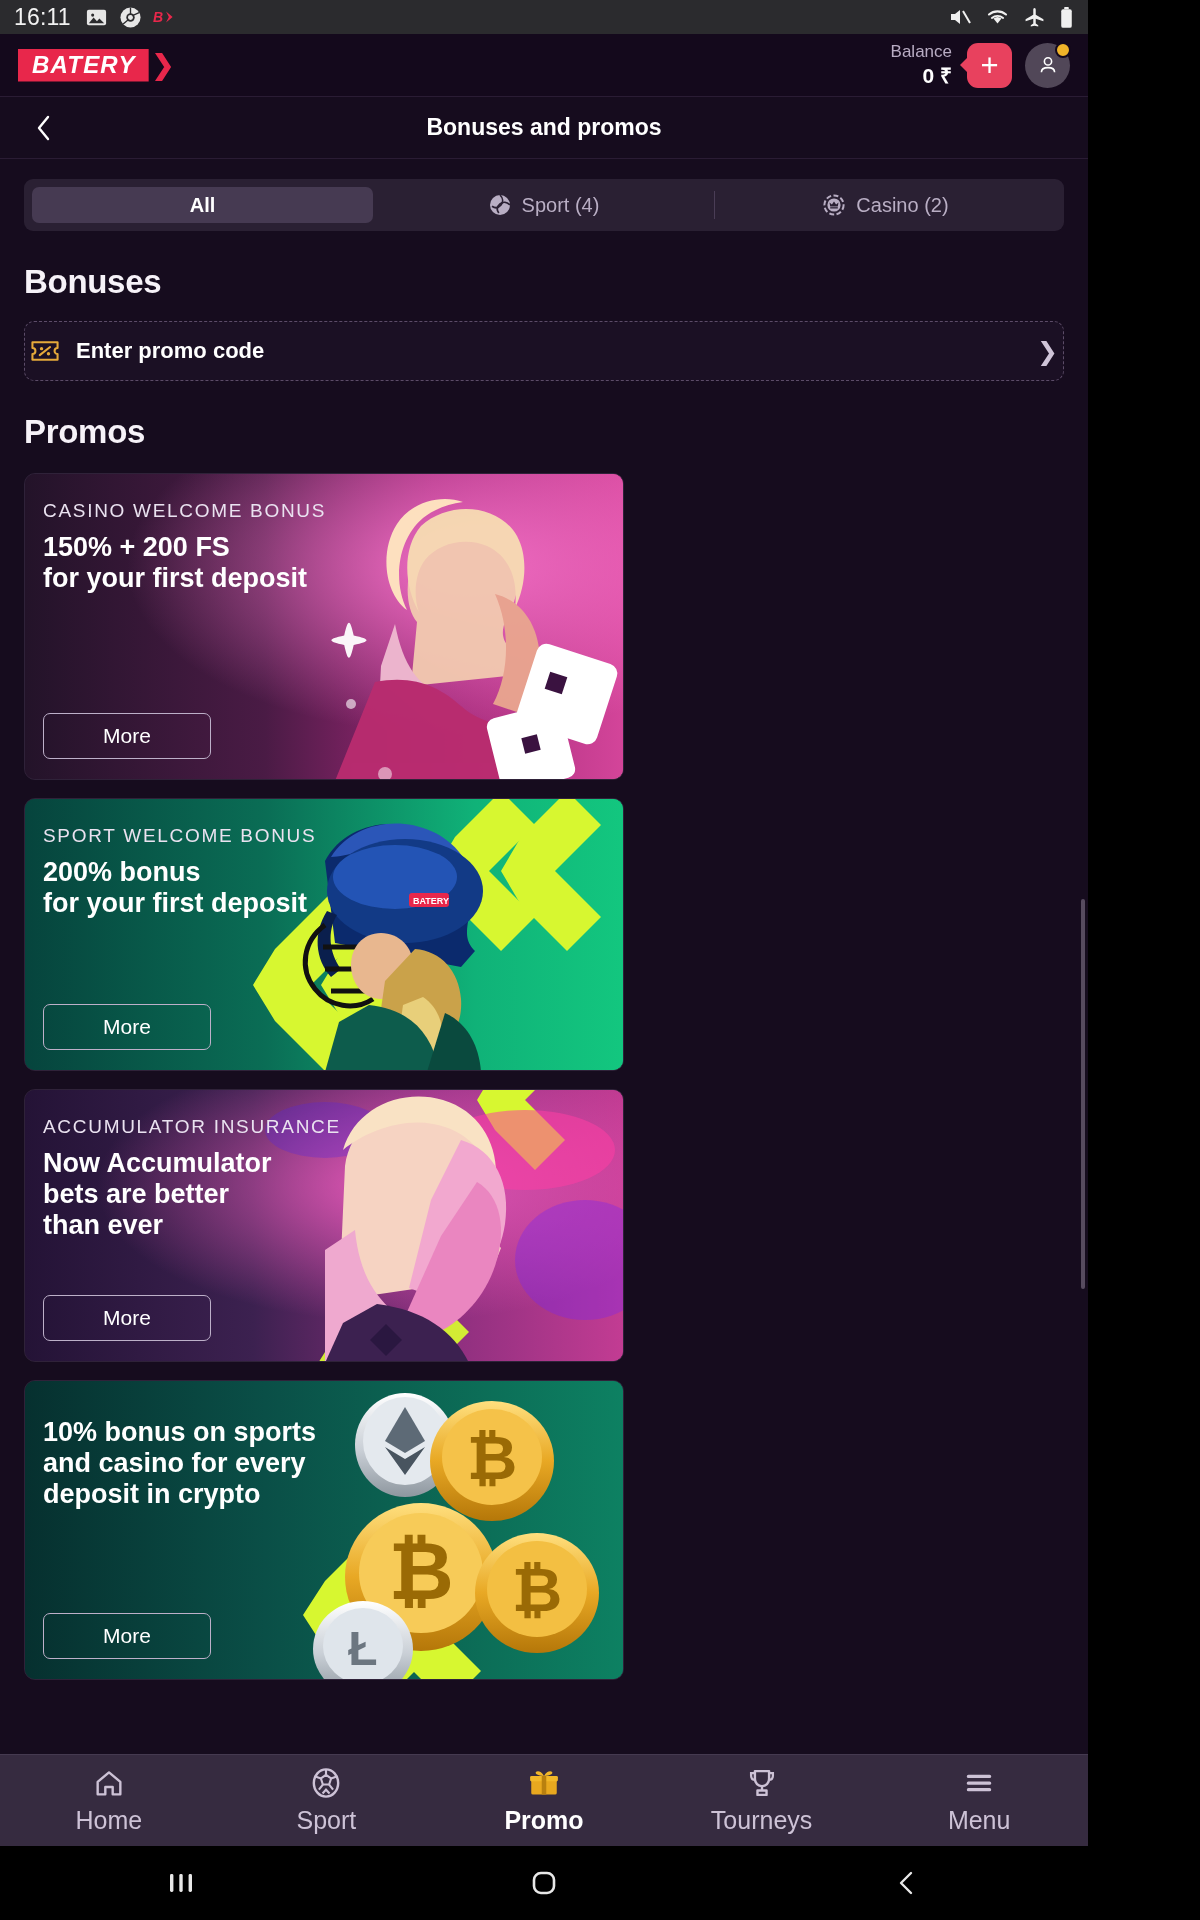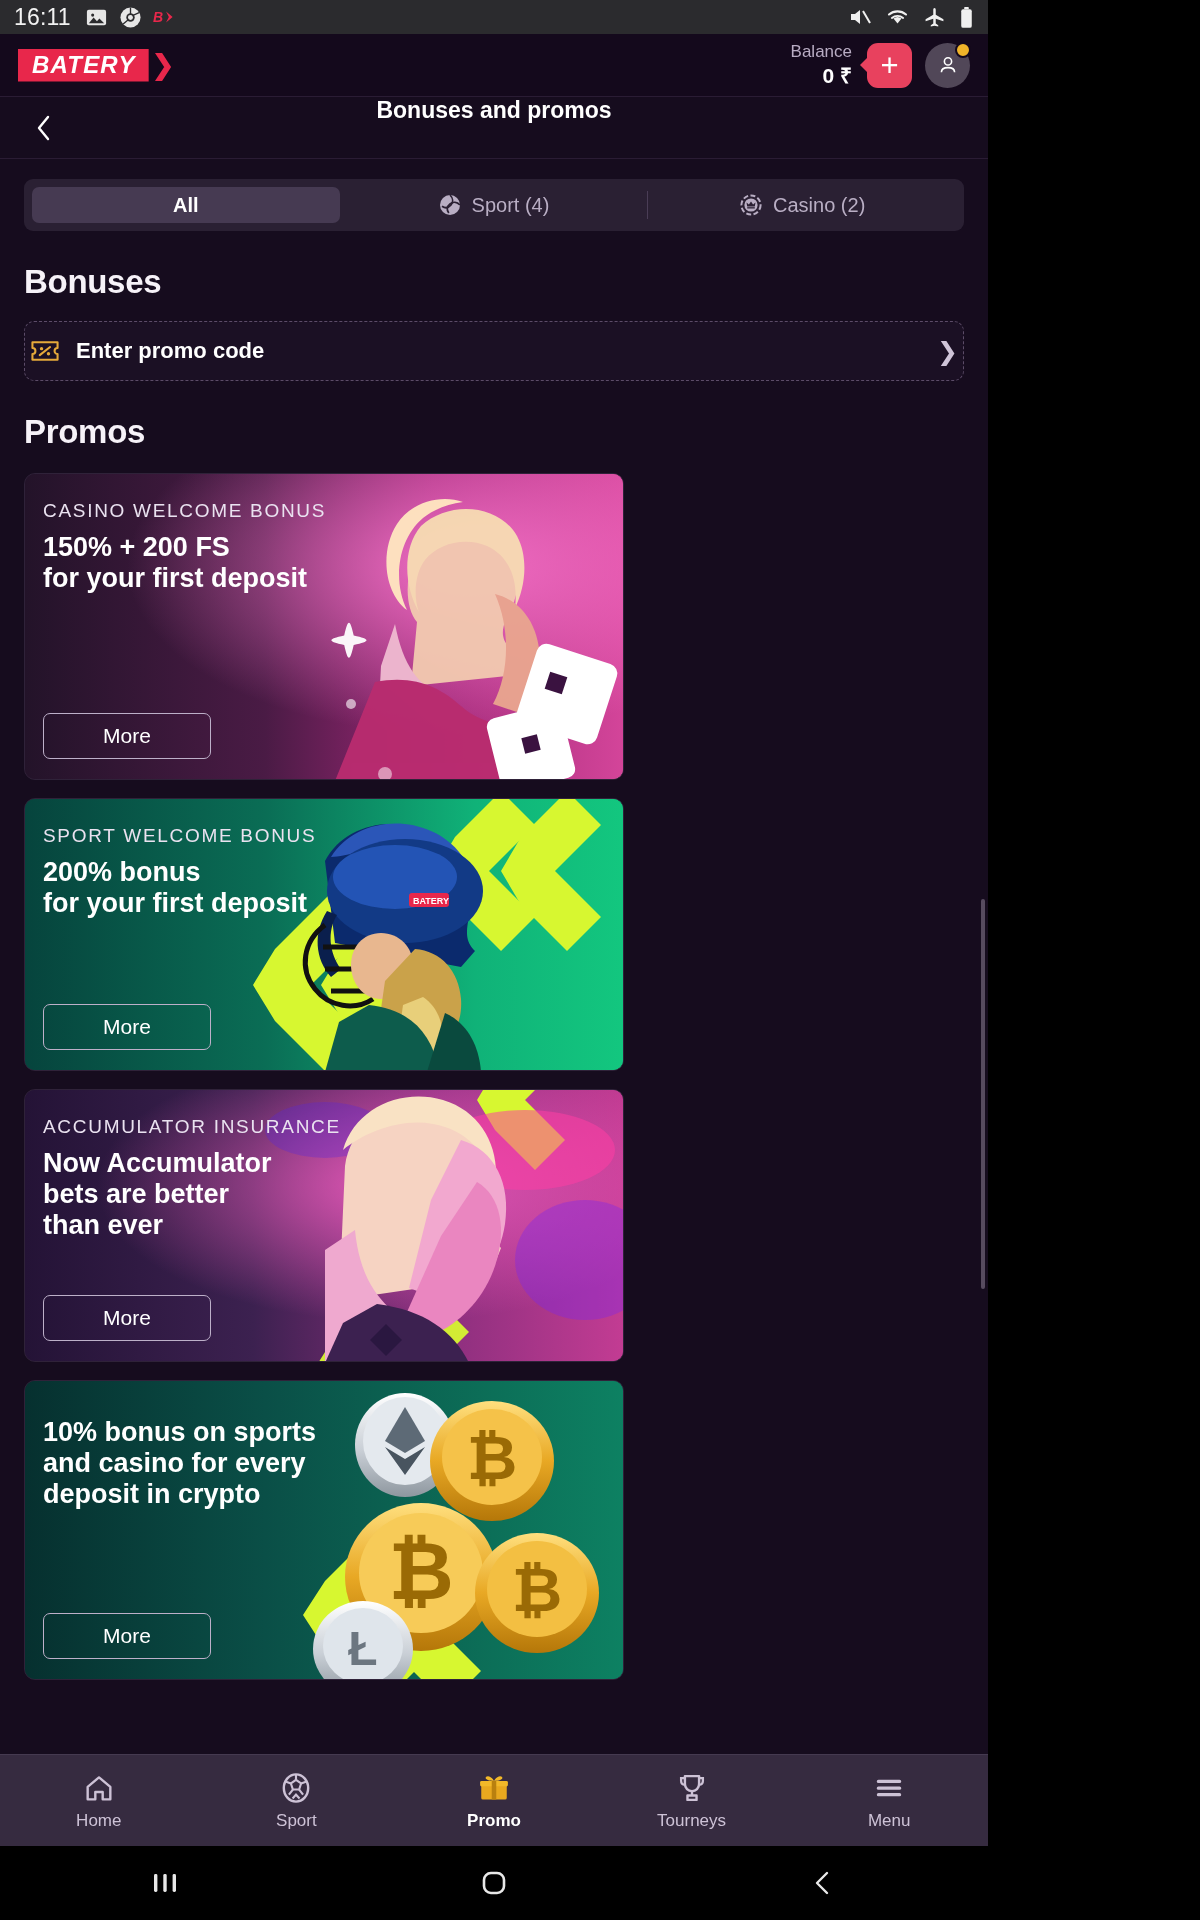--- a/index.html
+++ b/index.html
@@ -3,21 +3,21 @@
 <meta charset="utf-8">
 <style>
   * { margin:0; padding:0; box-sizing:border-box; }
   html,body { width:1200px; height:1920px; }
   body {
     background:#000;
     font-family:"Liberation Sans", sans-serif;
     -webkit-font-smoothing:antialiased;
     overflow:hidden;
   }
-  .device { position:relative; width:988px; height:1920px; background:#0c4a6e; display:flex; flex-direction:column; }
+  .device { position:relative; width:1088px; height:1920px; background:#0c4a6e; display:flex; flex-direction:column; }
 
   
   .statusbar {
     height:34px; background:#2b2b2e; color:#fff;
     display:flex; align-items:center; padding:0 14px;
     flex:0 0 34px; font-size:22px;
   }
   .status-time { font-size:23px; letter-spacing:.2px; color:#f2f2f2; }
   .status-left-icons { display:flex; align-items:center; gap:11px; margin-left:14px; }
   .status-right { margin-left:auto; display:flex; align-items:center; gap:13px; }
@@ -61,21 +61,21 @@
     width:45px; height:45px; border-radius:50%; background:#514758; position:relative;
     display:flex; align-items:center; justify-content:center;
   }
   .avatar-dot {
     position:absolute; right:-1px; top:-1px; width:16px; height:16px; border-radius:50%;
     background:#f0b429; border:2px solid #14091c;
   }
 
   
   .titlebar {
-    flex:0 0 63px; display:flex; align-items:flex-start; justify-content:center;
+    flex:0 0 63px; display:flex; align-items:center; justify-content:center;
     position:relative; background:#160c1e;
     border-top:1px solid #2a1c34; border-bottom:1px solid #2a1c34;
   }
   .back-btn {
     position:absolute; left:20px; top:0; bottom:0; width:48px;
     display:flex; align-items:center; justify-content:center;
     color:#fff; font-size:31px; font-weight:300;
   }
   .page-title { color:#fff; font-size:23px; font-weight:bold; }
 
@@ -141,21 +141,21 @@
   .art { position:absolute; inset:0; z-index:1; overflow:hidden; }
   .art img, .art svg { display:block; }
 
   
   .bottomnav {
     flex:0 0 92px; background:#362b40; display:flex; align-items:center;
     border-top:1px solid #453a50;
   }
   .navitem {
     flex:1 1 0; display:flex; flex-direction:column; align-items:center; justify-content:space-between;
-    gap:6px; color:#cdc2d6; font-size:17px;
+    gap:6px; color:#cdc2d6; font-size:25px;
   }
   .navitem.active { color:#fff; font-weight:bold; }
 
   
   .sysnav {
     flex:0 0 74px; background:#000; display:flex; align-items:center; justify-content:space-around;
     color:#e8e8e8;
   }
   .sysnav div { display:flex; align-items:center; justify-content:center; width:120px; height:100%; }
 

